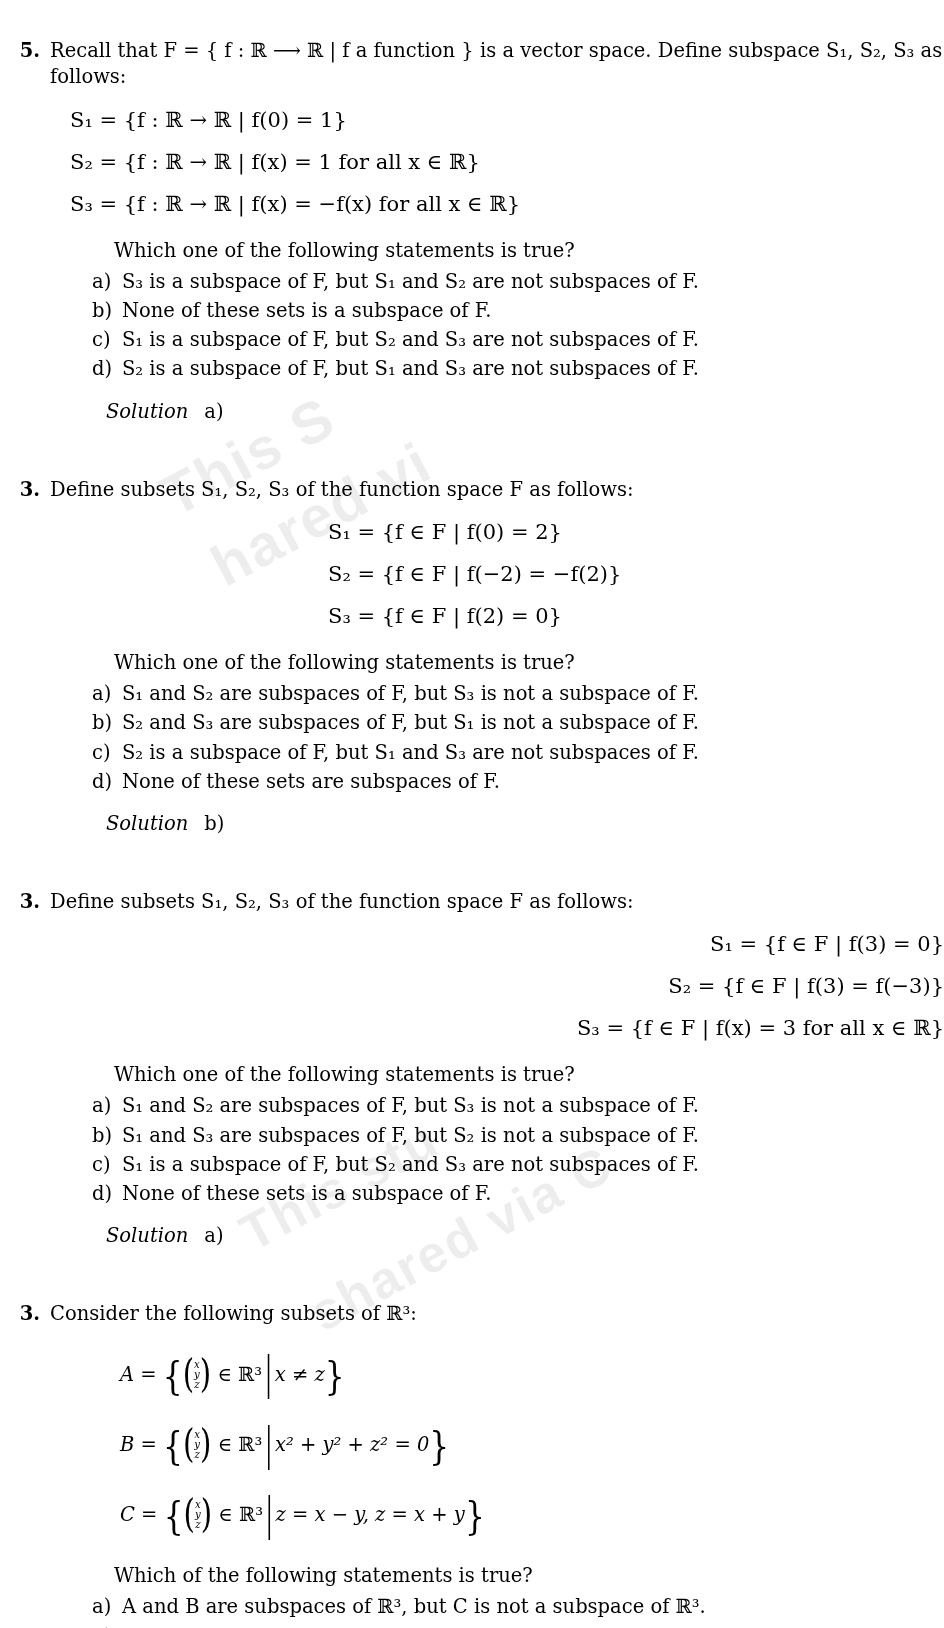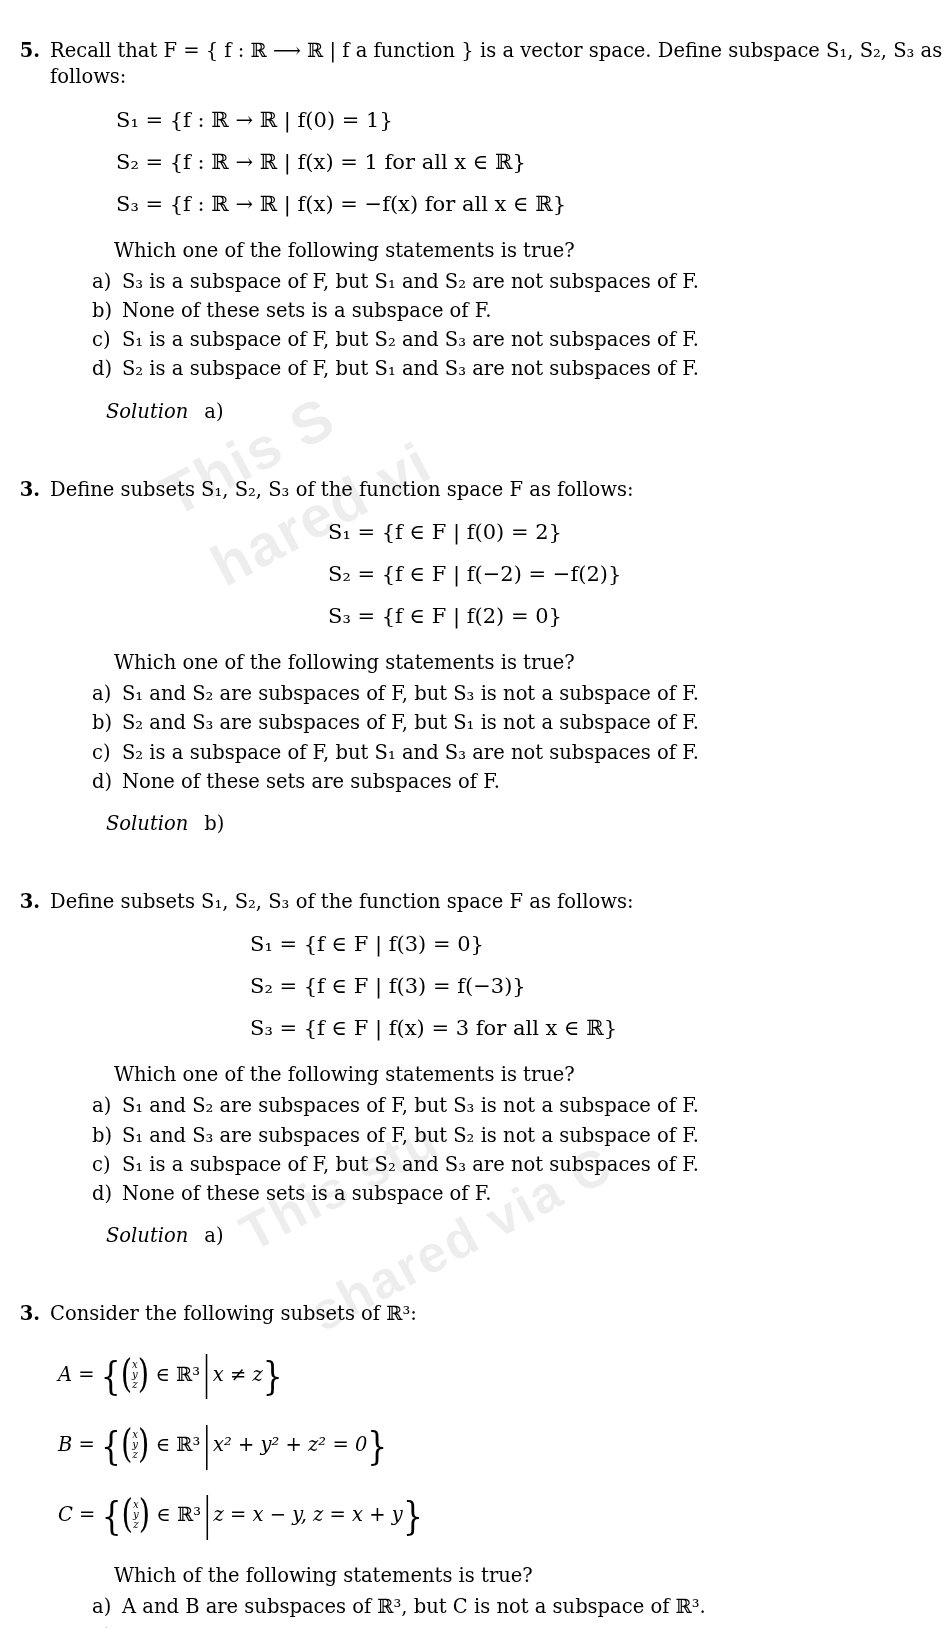--- a/index.html
+++ b/index.html
@@ -152,21 +152,21 @@
 
   <div class="content">
 
     <div class="top-pad"></div>
 
     <div class="problem">
       <div class="prob-head">
         <div class="prob-num">5.</div>
         <div class="prob-stem">Recall that F = { f : ℝ ⟶ ℝ | f a function } is a vector space. Define subspace S₁, S₂, S₃ as follows:</div>
       </div>
-      <div class="setblock" style="padding-left:104px;margin-left:12px;">
+      <div class="setblock" style="padding-left:70px;">
         <span class="setline">S₁ = {f : ℝ → ℝ | f(0) = 1}</span>
         <span class="setline">S₂ = {f : ℝ → ℝ | f(x) = 1   for all x ∈ ℝ}</span>
         <span class="setline">S₃ = {f : ℝ → ℝ | f(x) = −f(x)   for all x ∈ ℝ}</span>
       </div>
       <div class="question">Which one of the following statements is true?</div>
       <ul class="choices">
         <li>
             <span class="lbl">a)</span>
             <span>S₃ is a subspace of F, but S₁ and S₂ are not subspaces of F.</span>
           </li>
@@ -224,21 +224,21 @@
       </div>
     </div>
 
     <div class="spacer-lg"></div>
 
     <div class="problem">
       <div class="prob-head">
         <div class="prob-num">3.</div>
         <div class="prob-stem">Define subsets S₁, S₂, S₃ of the function space F as follows:</div>
       </div>
-      <div class="setblock" style="padding-left:250px;">
+      <div class="setblock" style="padding-left:250px;text-align:right;">
         <span class="setline">S₁ = {f ∈ F | f(3) = 0}</span>
         <span class="setline">S₂ = {f ∈ F | f(3) = f(−3)}</span>
         <span class="setline">S₃ = {f ∈ F | f(x) = 3   for all x ∈ ℝ}</span>
       </div>
       <div class="question">Which one of the following statements is true?</div>
       <ul class="choices">
         <li>
             <span class="lbl">a)</span>
             <span>S₁ and S₂ are subspaces of F, but S₃ is not a subspace of F.</span>
           </li>
@@ -261,21 +261,21 @@
     </div>
 
     <div class="spacer-lg"></div>
 
     <div class="problem">
       <div class="prob-head">
         <div class="prob-num">3.</div>
         <div class="prob-stem">Consider the following subsets of ℝ³:</div>
       </div>
 
-      <div class="mathblock" style="text-align:left; padding-left:58px; line-height:2.25;">
+      <div class="mathblock" style="text-align:left; padding-left:120px; line-height:2.25;">
         <span class="mathline">
           <i>A</i> =
           <span class="brace-big">{</span><span class="paren-big">(</span><span class="frac-col">x<br>y<br>z</span><span class="paren-big">)</span>
           ∈ <span>ℝ³</span><span class="bar-big">|</span><i>x ≠ z</i><span class="brace-big">}</span>
         </span>
         <span class="mathline">
           <i>B</i> =
           <span class="brace-big">{</span><span class="paren-big">(</span><span class="frac-col">x<br>y<br>z</span><span class="paren-big">)</span>
           ∈ <span>ℝ³</span><span class="bar-big">|</span><i>x² + y² + z² = 0</i><span class="brace-big">}</span>
         </span>

